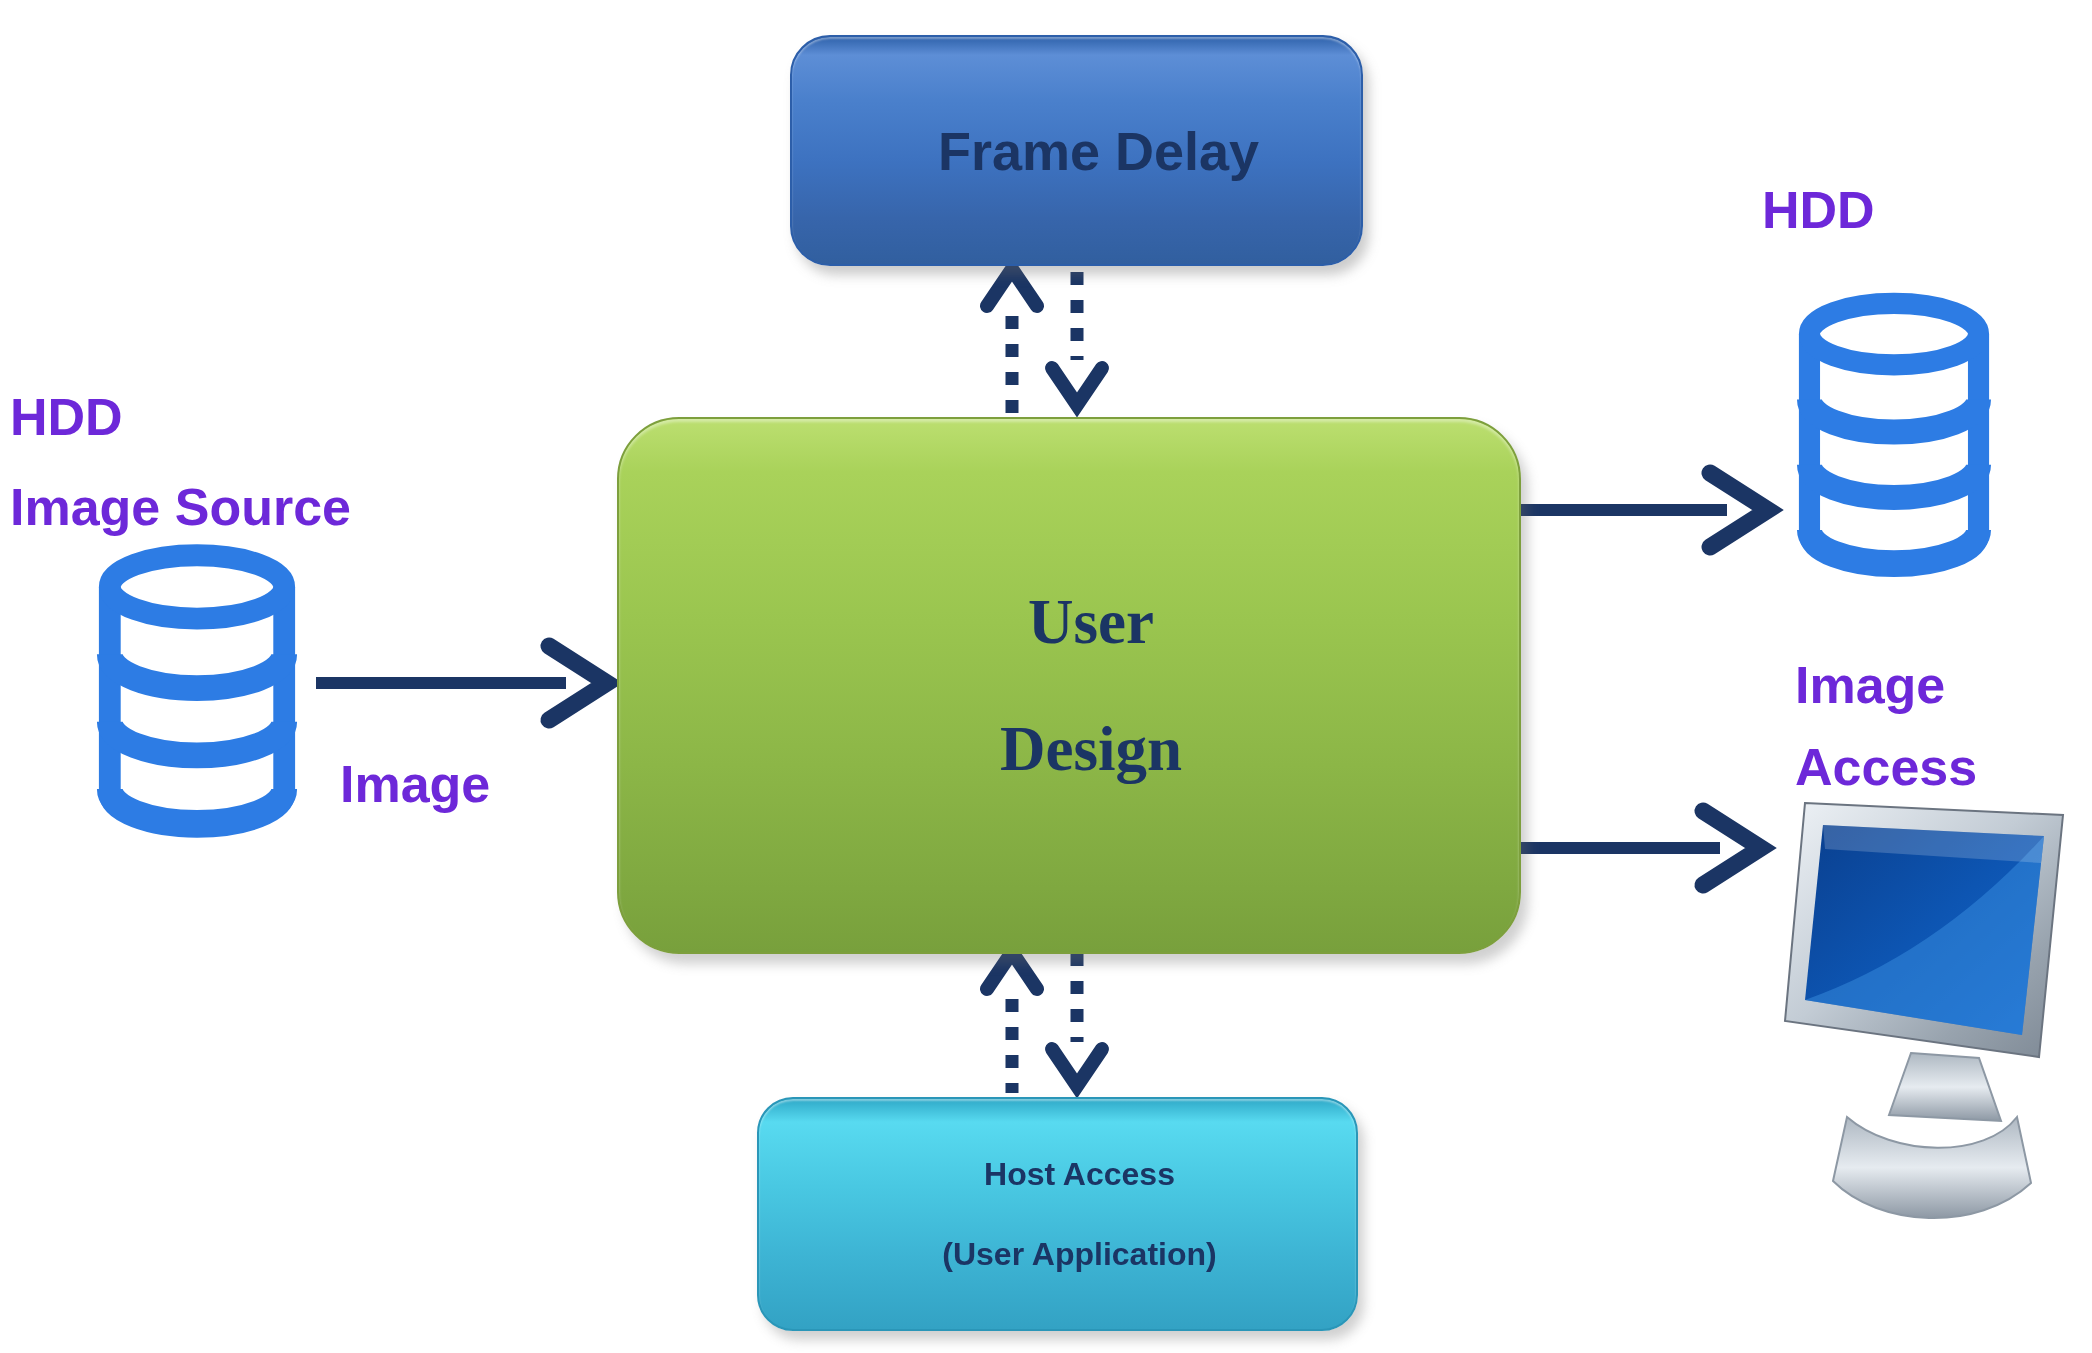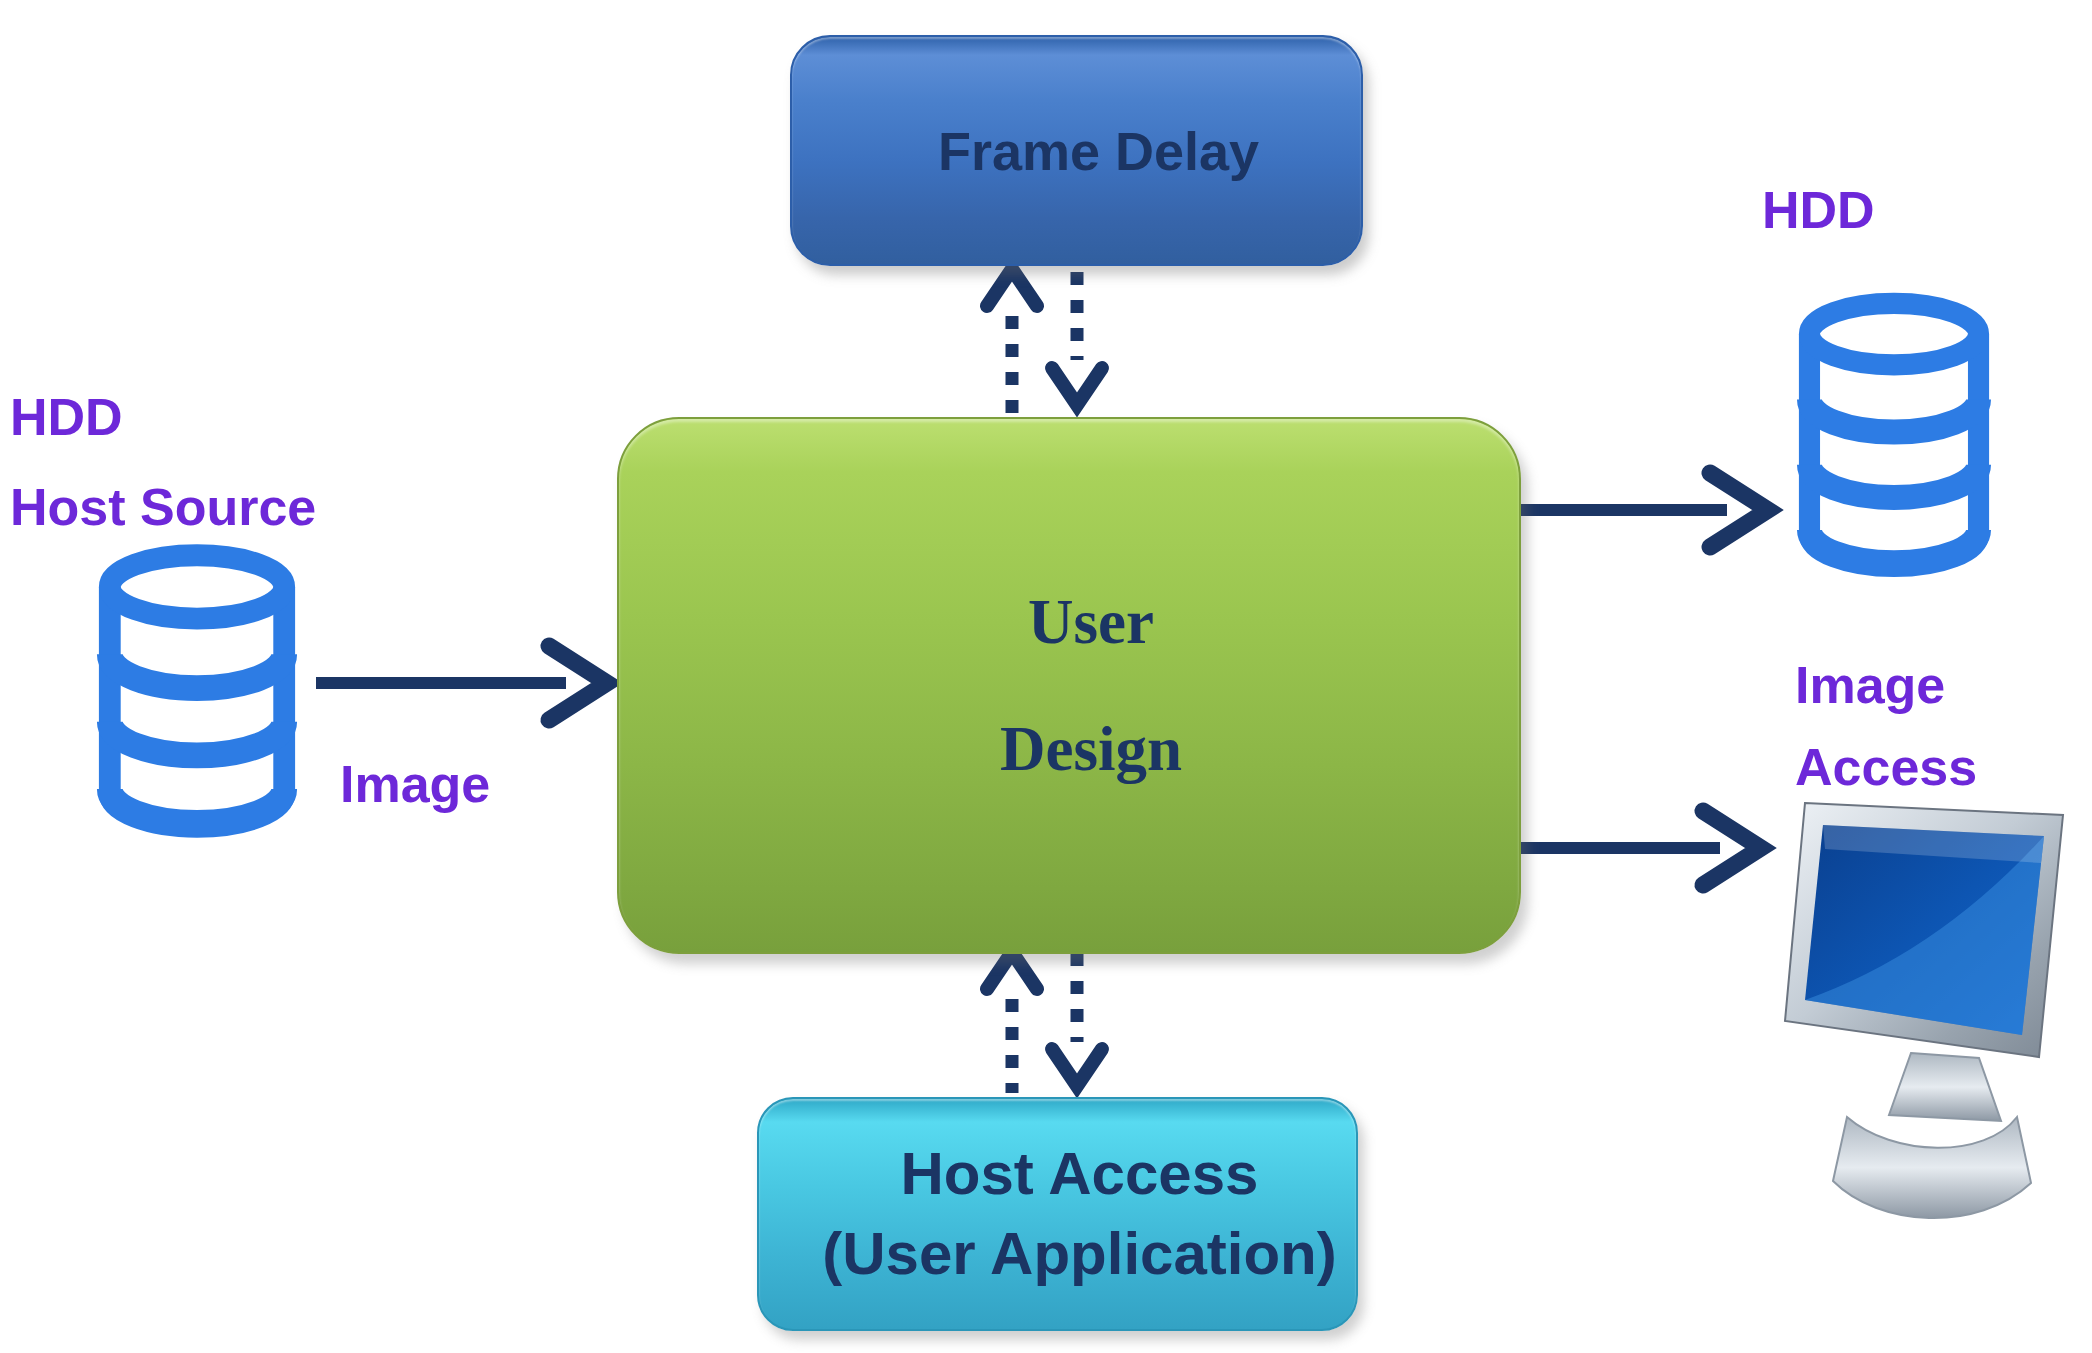--- a/index.html
+++ b/index.html
@@ -38,21 +38,21 @@
     font-size:63px;
     font-family:Liberation Serif, serif;
   }
   .ip-design .line{line-height:127px;}
   .host-access{
     left:757px;top:1097px;width:553px;height:230px;
     border-radius:36px;
     background:linear-gradient(180deg,#2fa9c8 0%,#58daf0 10%,#49c8e2 38%,#3db4d4 68%,#33a2c4 100%);
     border:2px solid #2a96b8;
     box-shadow:6px 9px 12px rgba(110,110,110,0.32), inset 0 2px 2px rgba(255,255,255,0.4);
-    font-size:60px;
+    font-size:32px;
   }
   .host-access .line{line-height:80px;}
   
   .hdd-source-label{left:10px;top:372px;width:365px;font-size:52px;}
   .hdd-source-label .line{line-height:90px;}
   .hdd-out-label{left:1762px;top:184px;width:250px;font-size:52px;}
   .image-flow-label{left:340px;top:758px;width:240px;font-size:52px;}
   .image-display-label{left:1795px;top:644px;width:250px;font-size:52px;}
   .image-display-label .line{line-height:82px;}
   
@@ -113,21 +113,21 @@
     <span class="line">Design</span>
   </div>
 
   <div class="node-box host-access">
     <span class="line">Host Access</span>
     <span class="line">(User Application)</span>
   </div>
 
   <div class="abs lbl hdd-source-label">
     <div class="line">HDD</div>
-    <div class="line">Host Source</div>
+    <div class="line">Image Source</div>
   </div>
 
   <div class="abs lbl hdd-out-label">HDD</div>
 
   <div class="abs lbl image-flow-label">Image</div>
 
   <div class="abs lbl image-display-label">
     <div class="line">Image</div>
     <div class="line">Access</div>
   </div>

